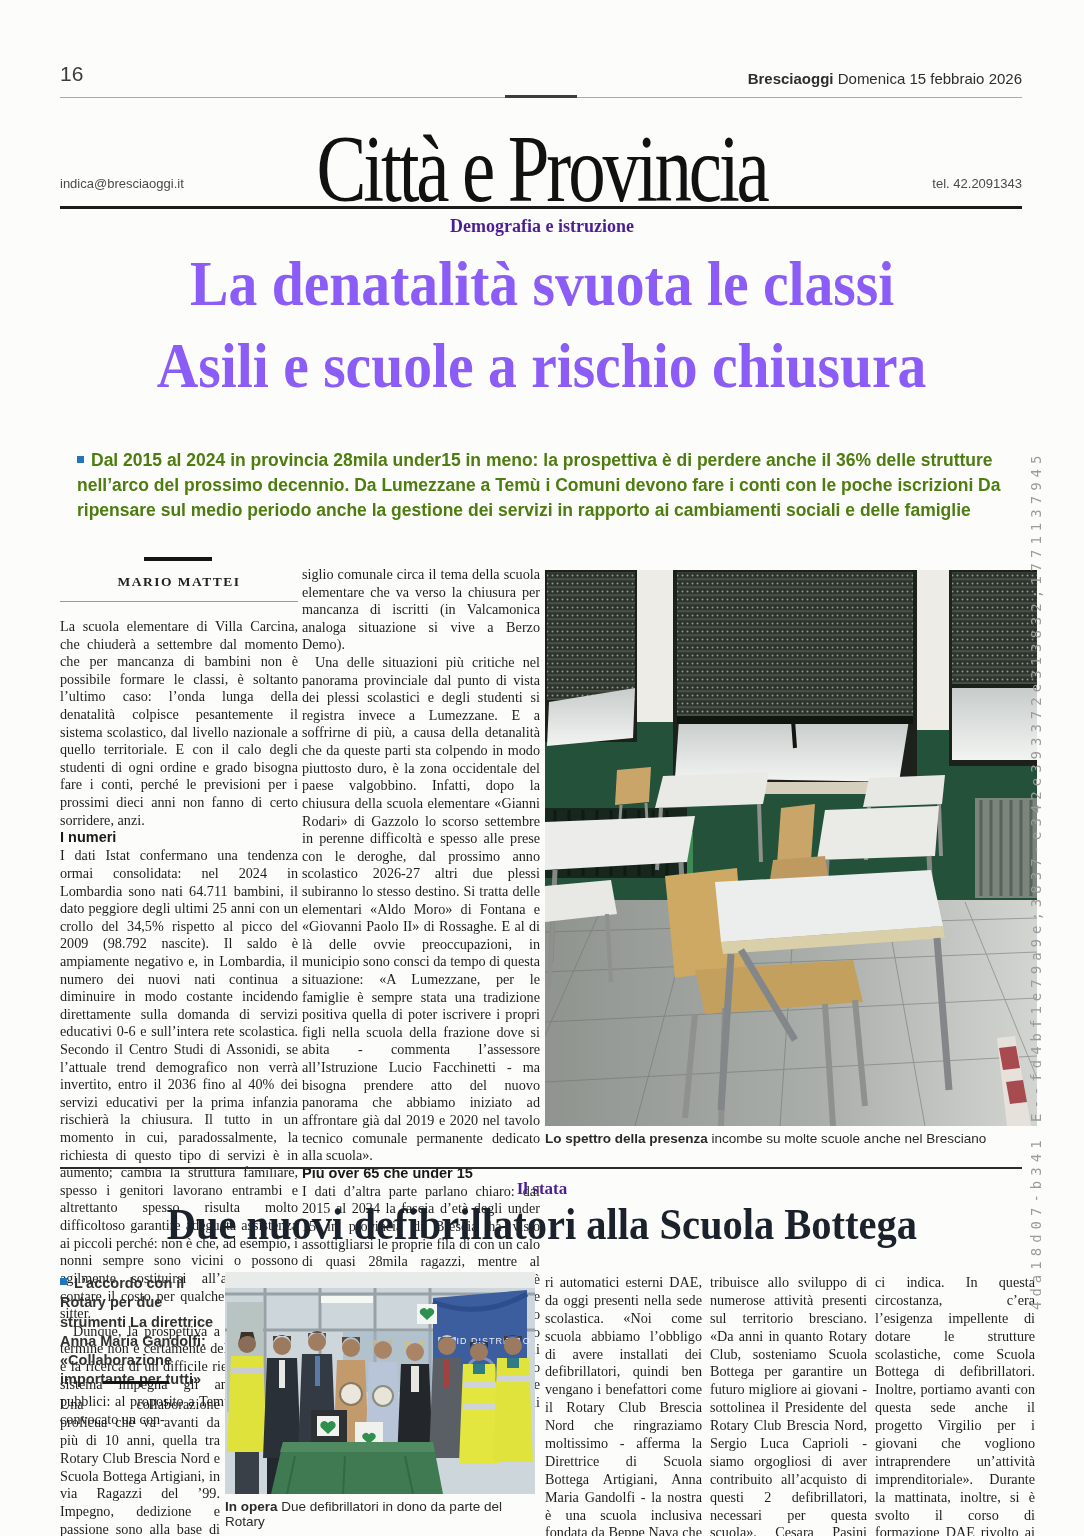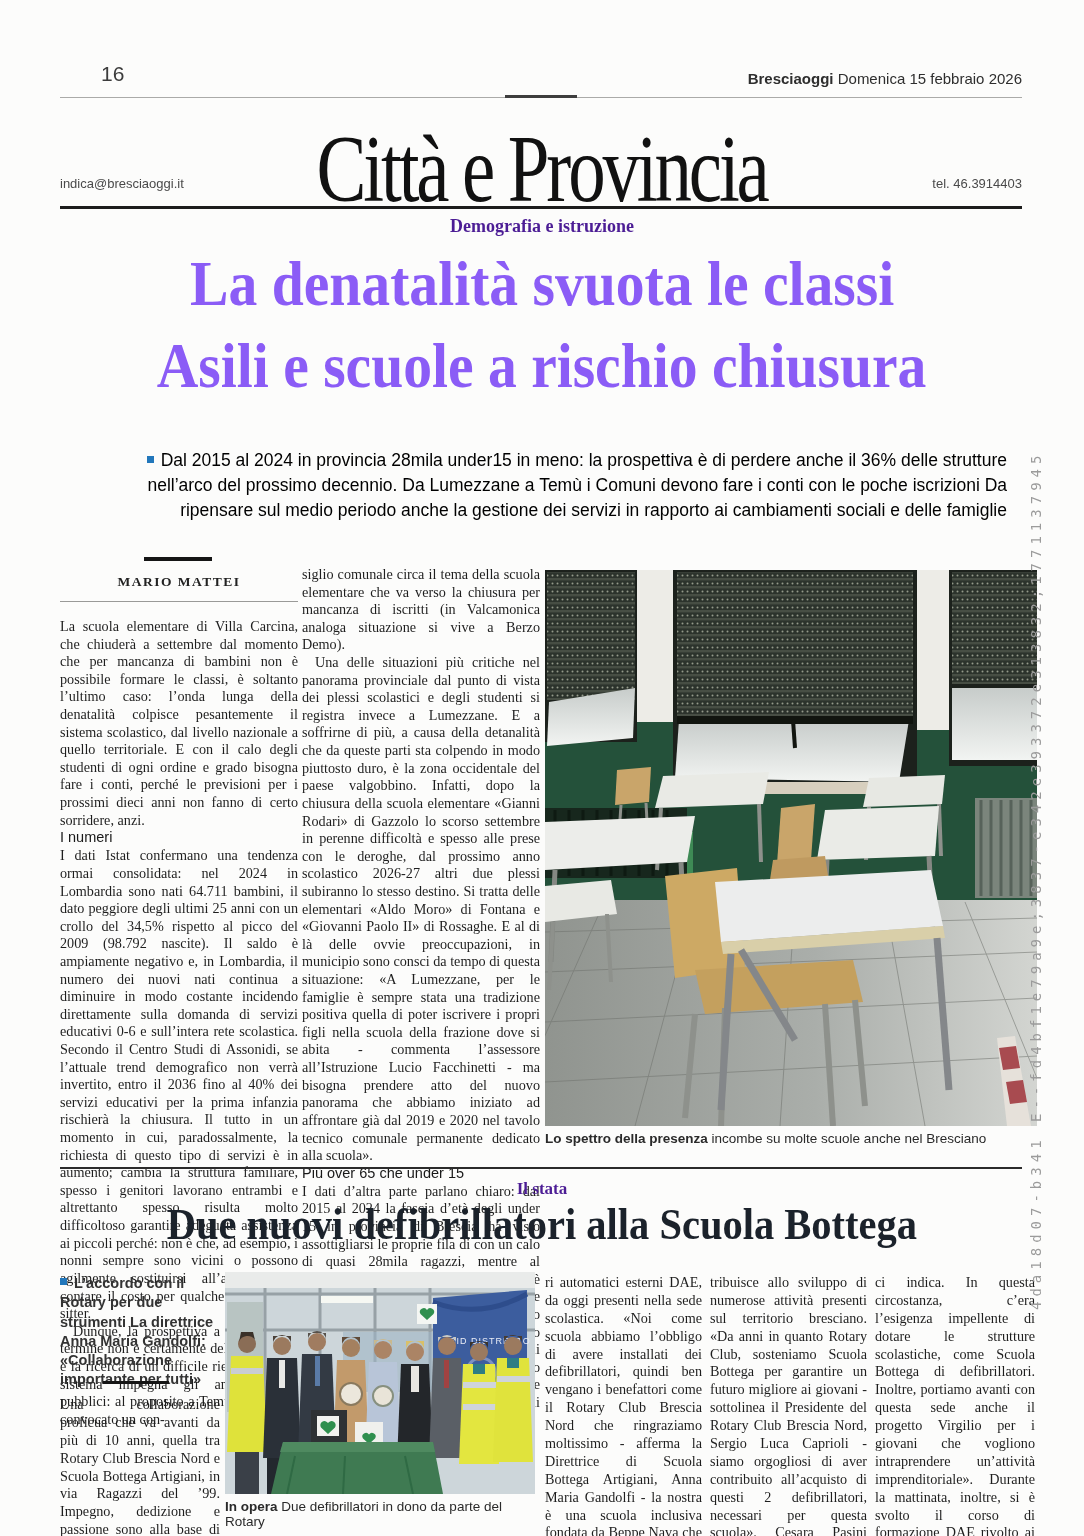--- a/index.html
+++ b/index.html
@@ -2,58 +2,58 @@
 <html><head>
 <meta charset="utf-8">
 <style>
   html,body{margin:0;padding:0;background:#e9e9e7;}
   .page{position:relative;width:1084px;height:1536px;margin:0 auto;background:#fcfcfb;overflow:hidden;
         font-family:"Liberation Serif",serif;color:#1f1f1f;}
   .abs{position:absolute;}
   .mono{font-family:"DejaVu Sans Mono",monospace;}
 
   
-  .folio-num{left:60px;top:62px;font-size:21px;color:#3c3c3c;font-family:"Liberation Sans",sans-serif;margin-left:41px;}
+  .folio-num{left:60px;top:62px;font-size:21px;color:#3c3c3c;font-family:"Liberation Sans",sans-serif;}
   .folio-right{right:62px;top:70px;font-size:15px;color:#2e2e2e;font-family:"Liberation Sans",sans-serif;}
   .folio-right b{font-weight:700;}
   .folio-rule{left:60px;top:97px;width:962px;height:1px;background:#aaaaa8;}
   .folio-tick{left:505px;top:95px;width:72px;height:3px;background:#3d3d3d;}
 
   
   .masthead-email{left:60px;top:176px;font-size:13px;color:#4a4a4a;font-family:"Liberation Sans",sans-serif;}
   .masthead-tel{right:62px;top:176px;font-size:13px;color:#4a4a4a;font-family:"Liberation Sans",sans-serif;}
   .masthead-title{left:0;top:98px;width:100%;text-align:center;margin-top:23px;}
   .masthead-title span{display:inline-block;font-size:96px;font-weight:500;letter-spacing:-4px;color:#111;
         transform:scaleX(0.78);transform-origin:center;line-height:1;}
   .masthead-rule{left:60px;top:206px;width:962px;height:3px;background:#1c1c1c;}
 
   
   .kicker{width:100%;text-align:center;font-weight:700;color:#4c1d95;}
   .kicker1{left:0;top:216px;font-size:18px;}
   .headline{left:0;width:100%;text-align:center;font-weight:700;color:#8b5cf6;line-height:1;}
   .headline span{display:inline-block;white-space:nowrap;transform:scaleX(0.9);transform-origin:center;}
   .h-line1{top:252px;font-size:64px;}
   .h-line2{top:334px;font-size:64px;}
-  .standfirst{left:77px;top:448px;width:930px;text-align:right;font-family:"Liberation Sans",sans-serif;
-        font-weight:400;font-size:17.5px;line-height:1.42;color:#000000;}
+  .standfirst{left:77px;top:448px;width:930px;text-align:left;font-family:"Liberation Sans",sans-serif;
+        font-weight:700;font-size:17.5px;line-height:1.42;color:#4d7c0f;}
   .sq-bullet{display:inline-block;width:7px;height:7px;background:#2277bb;margin-right:7px;vertical-align:3px;}
 
   
   .by-bar{left:144px;top:557px;width:68px;height:4px;background:#151515;}
   .byline{left:60px;top:574px;width:238px;text-align:center;font-size:13.5px;font-weight:700;
         letter-spacing:1.5px;color:#222;}
   .by-rule{left:60px;top:601px;width:238px;height:1px;background:#9a9a98;}
 
   
   .bodycol{font-size:14.2px;line-height:1.24;text-align:justify;color:#1e1e1e;}
   .bodycol p{margin:0;}
   .bodycol p.indent{text-indent:13px;}
   .col1{left:60px;top:618px;width:238px;}
   .col2{left:302px;top:566px;width:238px;}
-  .subhead{font-family:"Liberation Sans",sans-serif;font-weight:400;font-size:14.5px;margin:9px 0 2px 0;
+  .subhead{font-family:"Liberation Sans",sans-serif;font-weight:700;font-size:14.5px;margin:9px 0 2px 0;
         text-align:left;color:#191919;}
   .credit{font-style:italic;text-align:left;margin-top:3px;}
 
   
   .photo1{left:545px;top:570px;width:492px;height:556px;overflow:hidden;background:#24513a;}
   .caption{font-family:"Liberation Sans",sans-serif;font-size:13.5px;color:#2a2a2a;}
   .caption b{font-weight:700;}
   .cap1{left:545px;top:1131px;width:492px;}
 
   .section-rule{left:60px;top:1167px;width:962px;height:2px;background:#2b2b2b;}
@@ -84,21 +84,21 @@
 
 <div class="page">
 
   <div class="abs folio-num">16</div>
   <div class="abs folio-right"><b>Bresciaoggi</b>&nbsp;<span>Domenica 15 febbraio 2026</span></div>
   <div class="abs folio-rule"></div>
   <div class="abs folio-tick"></div>
 
   <div class="abs masthead-email">indica@bresciaoggi.it</div>
   <div class="abs masthead-title"><span>Città e Provincia</span></div>
-  <div class="abs masthead-tel">tel. 46.3914403</div>
+  <div class="abs masthead-tel">tel. 42.2091343</div>
   <div class="abs masthead-rule"></div>
 
   <div class="abs kicker kicker1">Demografia e istruzione</div>
   <div class="abs headline h-line1"><span>La denatalità svuota le classi</span></div>
   <div class="abs headline h-line2"><span>Asili e scuole a rischio chiusura</span></div>
   <div class="abs standfirst"><span class="sq-bullet"></span><span>Dal 2015 al 2024 in provincia 28mila under15 in meno: la prospettiva è di perdere anche il 36% delle strutture nell’arco del prossimo decennio. Da Lumezzane a Temù i Comuni devono fare i conti con le poche iscrizioni Da ripensare sul medio periodo anche la gestione dei servizi in rapporto ai cambiamenti sociali e delle famiglie</span></div>
 
   <div class="abs by-bar"></div>
   <div class="abs byline">MARIO MATTEI</div>
   <div class="abs by-rule"></div>

